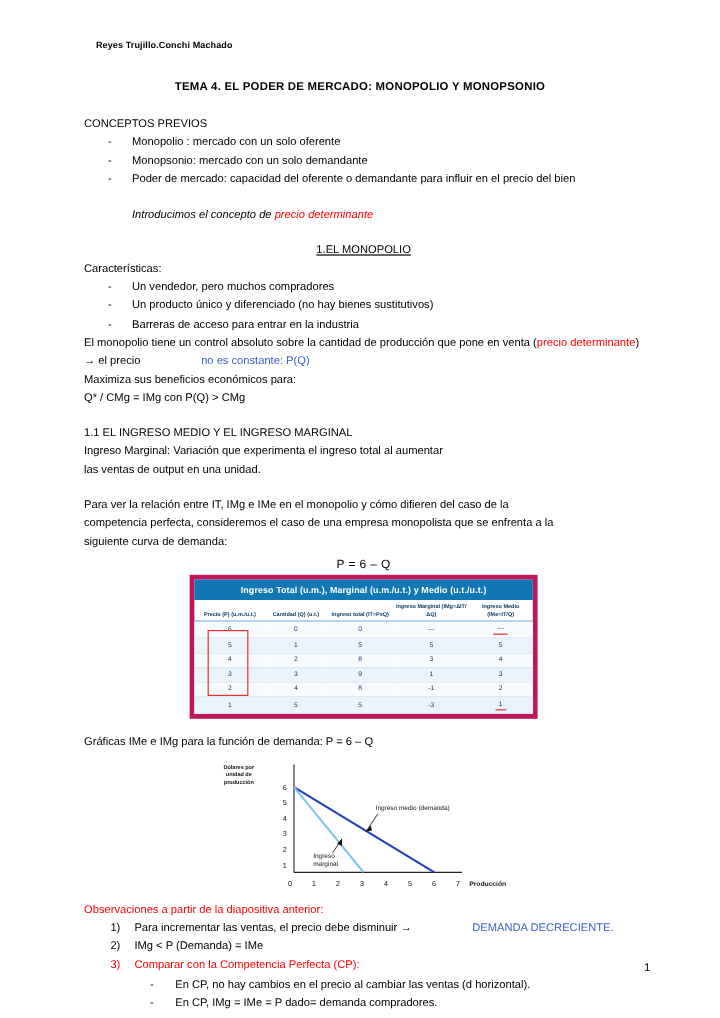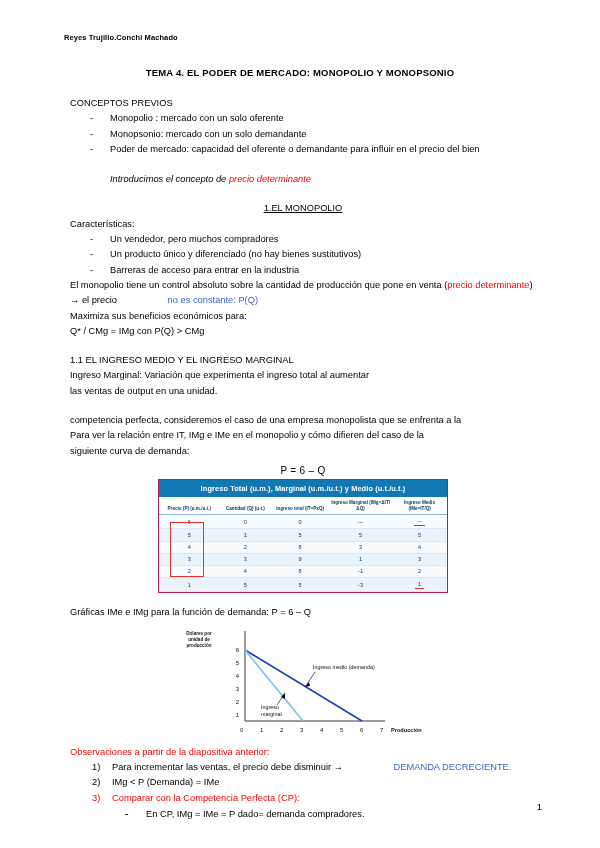--- a/index.html
+++ b/index.html
@@ -8,21 +8,21 @@
     width:600px; height:848px;
     background:#ffffff;
     font-family:"Liberation Sans", sans-serif;
     color:#000000;
     overflow:hidden;
     position:relative;
   }
   .page { position:relative; width:600px; height:848px; padding:0; }
 
   .hdr-name {
-    position:absolute; left:64px; top:33px;
+    position:absolute; left:80px; top:33px;
     font-size:7.5px; font-weight:bold; letter-spacing:0.1px;
   }
 
   .doc-title {
     position:absolute; left:0; top:67px; width:600px;
     text-align:center; font-size:9.5px; font-weight:bold;
     letter-spacing:0.2px;
   }
 
   .body-col { position:absolute; left:70px; top:96px; width:466px; }
@@ -57,21 +57,21 @@
     font-size:9.3px; line-height:15.6px;
     padding-left:76px; position:relative;
   }
   ul.sub li .dash-mark { position:absolute; left:55px; top:0; }
 
   
   .eq-line { text-align:center; font-size:10px; margin:6px 0 3px 0; letter-spacing:0.3px; }
   .fig-table-wrap {
     position:relative;
     width:290px; margin:0 auto;
-    border:1px solid #be185d;
+    border:4px solid #be185d;
     background:#ffffff;
     filter: blur(0.35px);
   }
   .tbl-title {
     background:#1278b4; color:#ffffff;
     font-size:7.4px; font-weight:bold; text-align:center;
     padding:4px 0 4px 0; letter-spacing:0.1px;
   }
   table.data { width:100%; border-collapse:collapse; }
   table.data th {
@@ -135,22 +135,22 @@
     <p class="l">Q* / CMg = IMg con P(Q) &gt; CMg</p>
 
     <div style="height:14px"></div>
 
     <p class="l">1.1 EL INGRESO MEDIO Y EL INGRESO MARGINAL</p>
     <p class="l">Ingreso Marginal: Variación que experimenta el ingreso total al aumentar</p>
     <p class="l">las ventas de output en una unidad.</p>
 
     <div style="height:14px"></div>
 
+    <p class="l">Para ver la relación entre IT, IMg e IMe en el monopolio y cómo difieren del caso de la</p>
     <p class="l">competencia perfecta, consideremos el caso de una empresa monopolista que se enfrenta a la</p>
-    <p class="l">Para ver la relación entre IT, IMg e IMe en el monopolio y cómo difieren del caso de la</p>
     <p class="l">siguiente curva de demanda:</p>
 
     <div class="eq-line">P = 6 – Q</div>
 
     <div class="fig-table-wrap">
       <div class="tbl-title">Ingreso Total (u.m.), Marginal (u.m./u.t.) y Medio (u.t./u.t.)</div>
       <table class="data">
         <thead>
           <tr>
             <th style="width:21%">Precio (P) (u.m./u.t.)</th>
@@ -262,21 +262,21 @@
         <span class="num">1)</span><span>Para incrementar las ventas, el precio debe disminuir → </span><span class="blue">DEMANDA DECRECIENTE.</span>
       </li>
       <li>
         <span class="num">2)</span><span>IMg &lt; P (Demanda) = IMe</span>
       </li>
       <li class="obs-red">
         <span class="num">3)</span><span>Comparar con la Competencia Perfecta (CP):</span>
       </li>
     </ol>
     <ul class="sub">
-      <li><span class="dash-mark">-</span></li>
+      <li><span class="dash-mark">-</span><span>En CP, no hay cambios en el precio al cambiar las ventas (d horizontal).</span></li>
       <li><span class="dash-mark">-</span><span>En CP, IMg = IMe = P dado= demanda compradores.</span></li>
     </ul>
 
   </div>
 
   <div class="pagenum">1</div>
 
 </div>
 
 </body></html>

